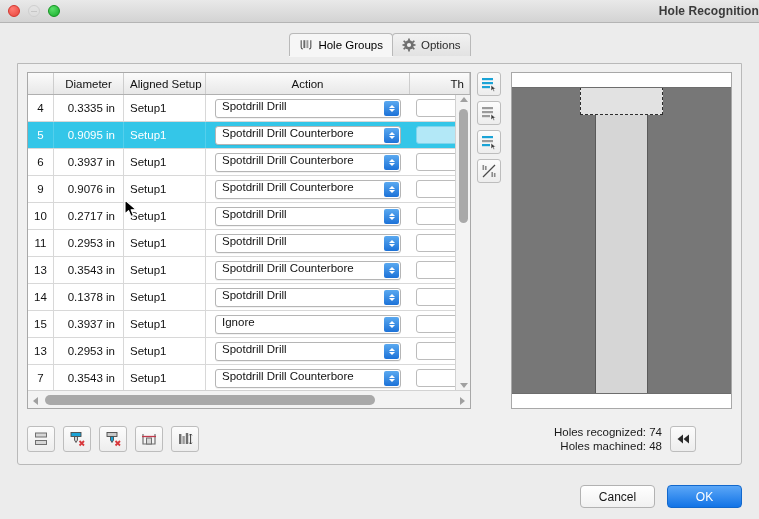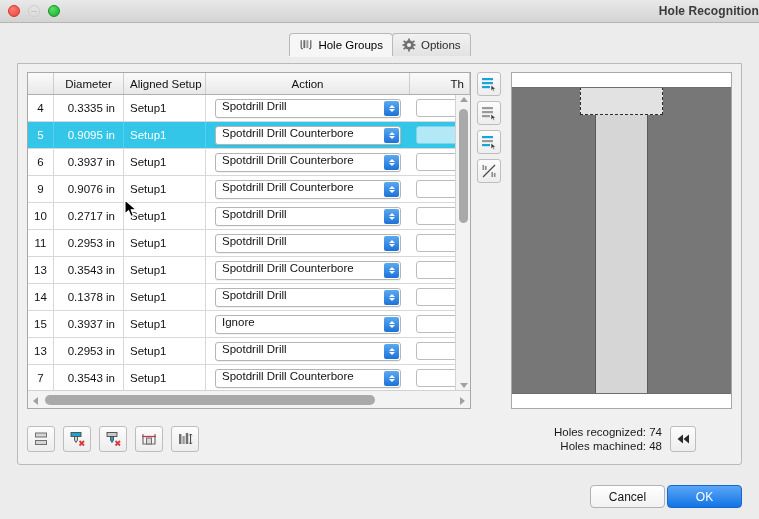--- a/index.html
+++ b/index.html
@@ -285,21 +285,21 @@
     width: 26px; height: 26px; margin-right: 36px;
     background: linear-gradient(180deg,#fcfcfc,#ededed);
     border: 1px solid #bdbdbd; border-radius: 3px;
     display: flex; align-items: center; justify-content: center;
     cursor: default;
   }
 
   
   .footer {
     position: absolute; right: 17px; bottom: 11px;
-    display: flex; gap: 2px; align-items: center;
+    display: flex; gap: 12px; align-items: center;
   }
   .btn {
     height: 23px; min-width: 75px; padding: 0 16px;
     border-radius: 4px; font-size: 12px;
     display: flex; align-items: center; justify-content: center;
     cursor: default; border: 1px solid #b2b2b2;
     background: linear-gradient(180deg,#ffffff,#f1f1f1);
     color: #151515;
   }
   .btn.primary {

